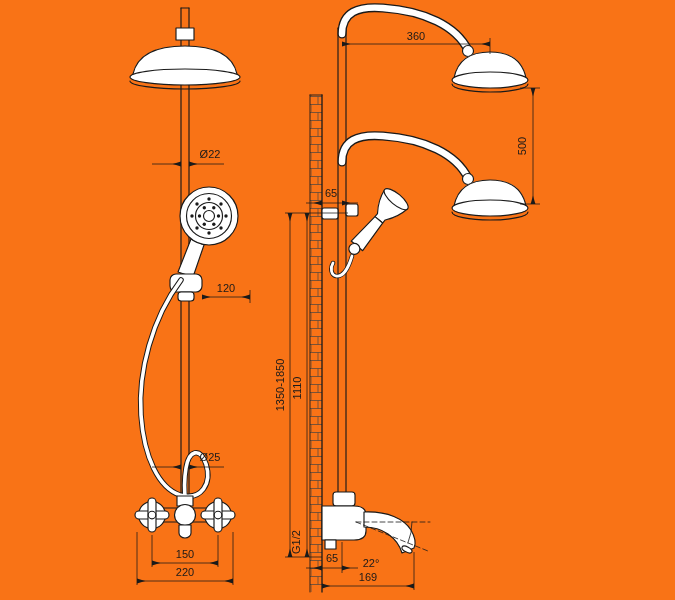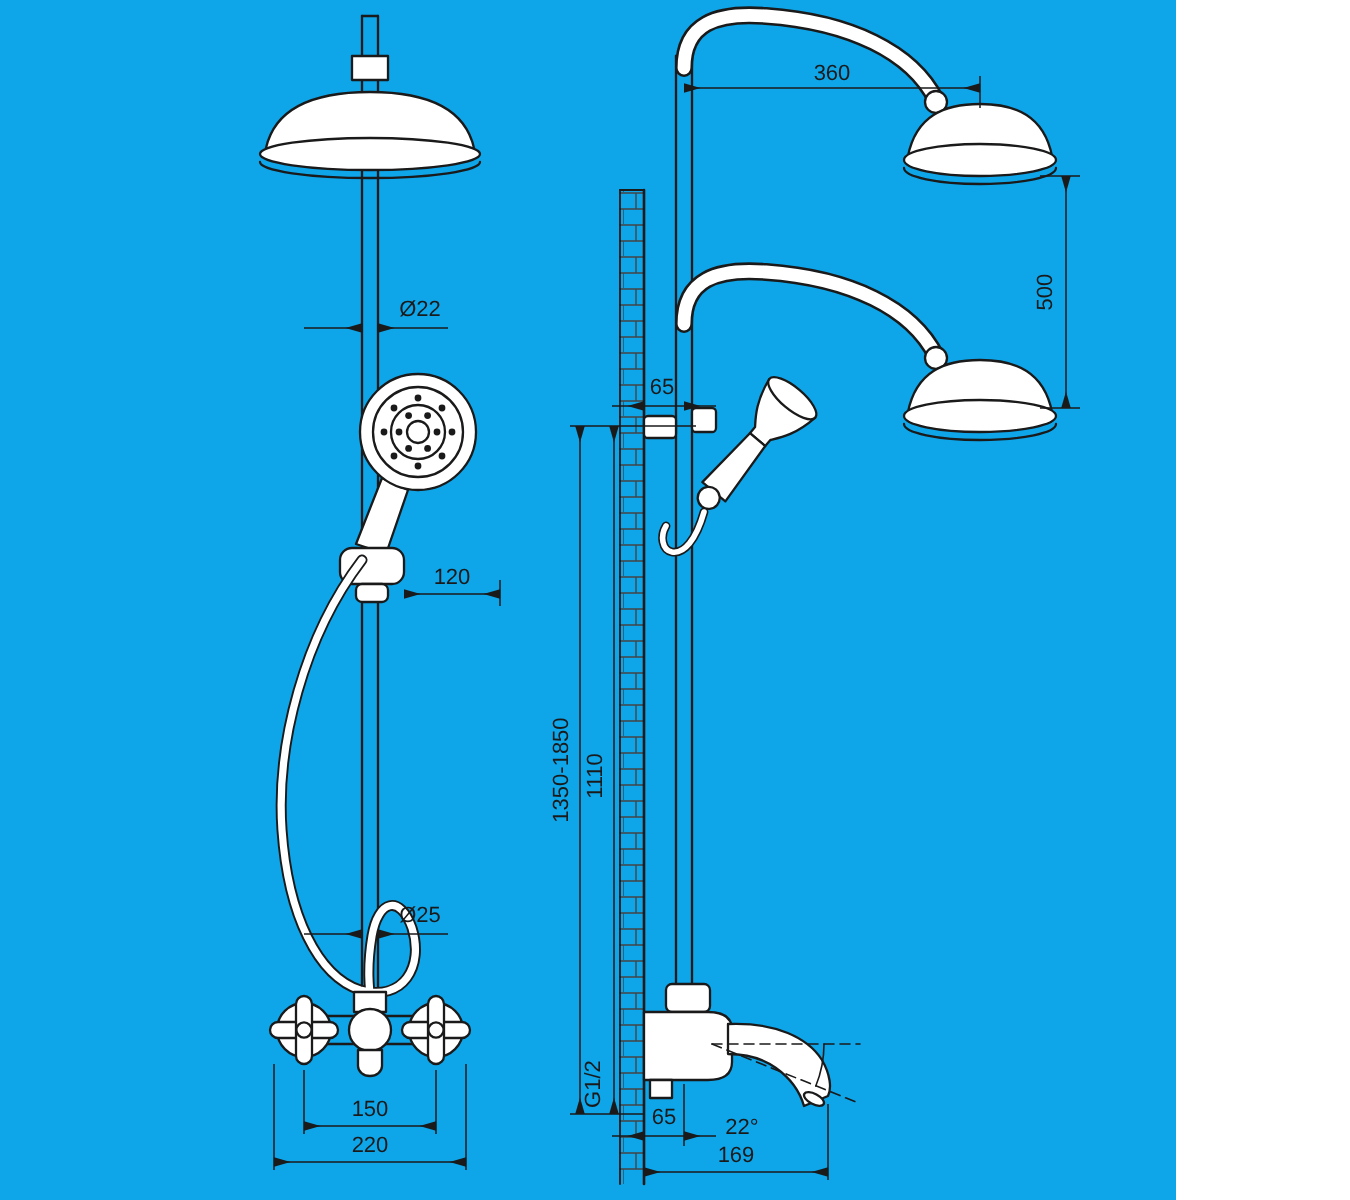--- a/index.html
+++ b/index.html
@@ -1,16 +1,16 @@
 <!DOCTYPE html>
 <html><head>
 <meta charset="utf-8">
 <style>
   html,body{margin:0;padding:0;background:#ffffff}
-  .stage{position:relative;width:588px;height:600px;background:#0ea5e9;overflow:hidden;
+  .stage{position:relative;width:675px;height:600px;background:#f97316;overflow:hidden;
          font-family:"Liberation Sans",sans-serif}
   svg{display:block}
   svg text{font-family:"Liberation Sans",sans-serif;font-size:11px;fill:#1a1a1a;stroke:none}
   .obj{stroke:#1a1a1a;fill:none;stroke-width:1.15;stroke-linecap:round;stroke-linejoin:round}
   .dimg line,.dimg path{stroke:#1a1a1a;stroke-width:0.75;fill:none}
 </style>
 </head>
 <body>
 
 <div class="stage">

